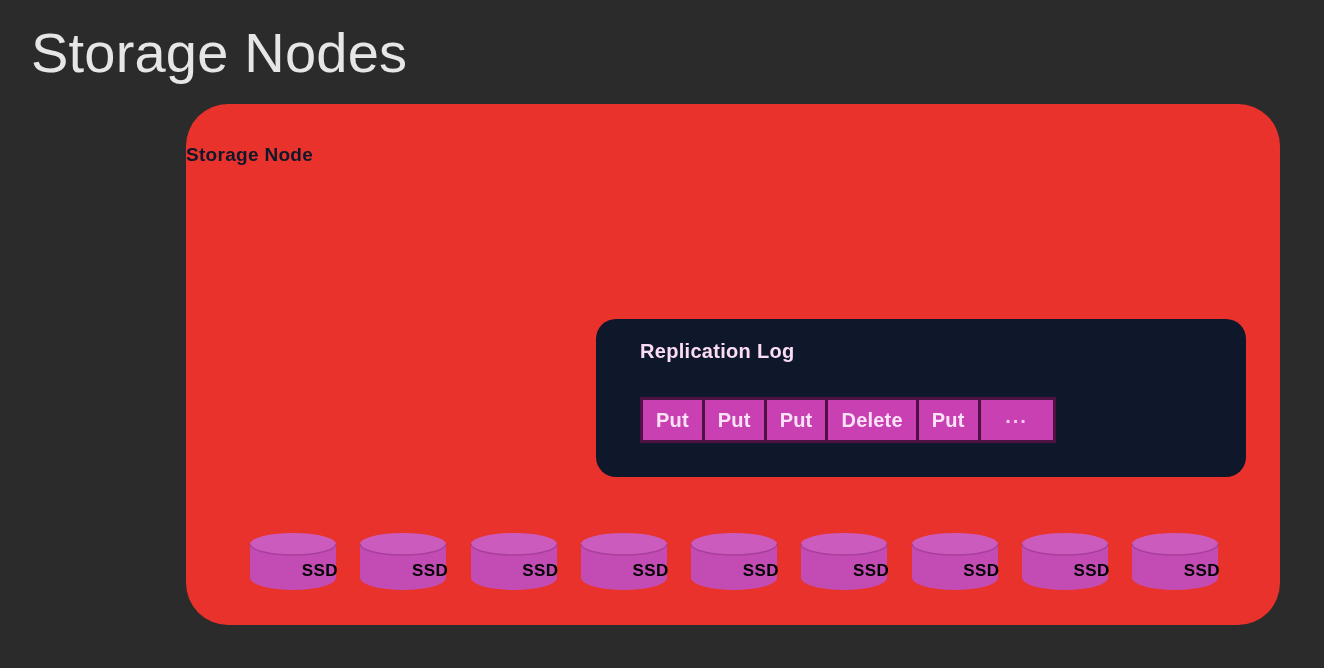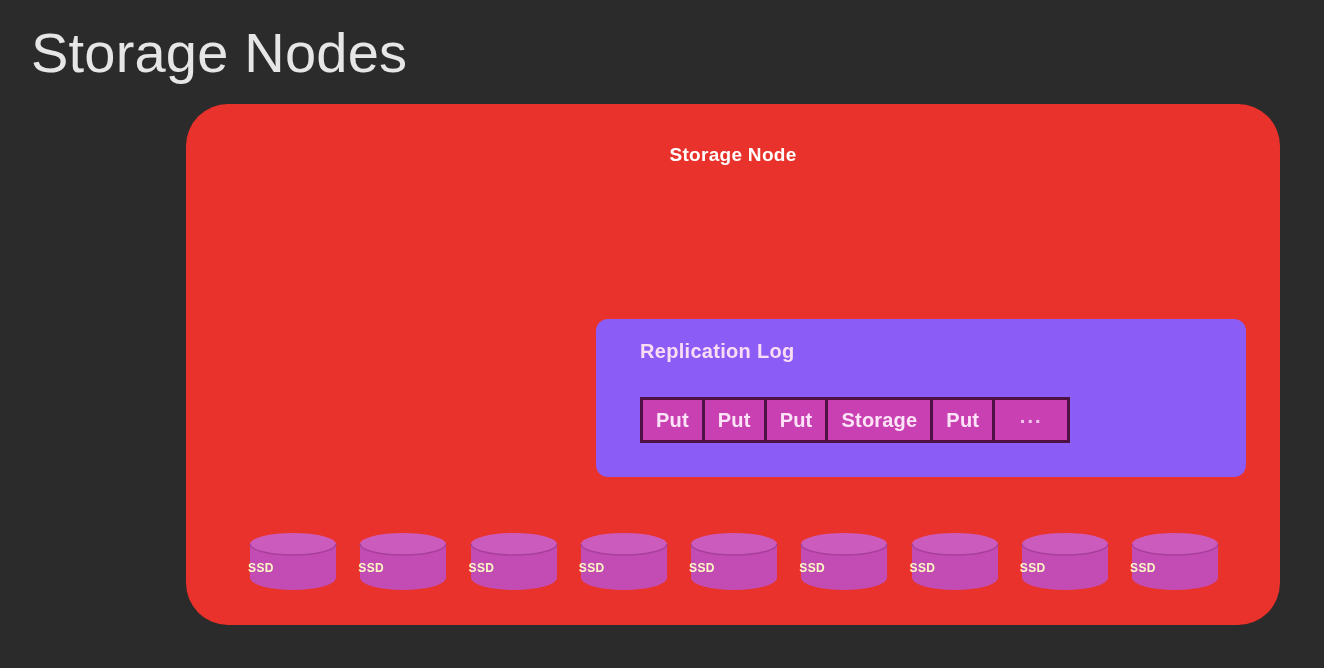--- a/index.html
+++ b/index.html
@@ -45,24 +45,23 @@
     height: 521px;
     background: #e8322b;
     border-radius: 42px;
   }
 
   .storage-node-label {
     position: absolute;
     left: 0;
     right: 0;
     top: 40px;
-    text-align: center;
     font-size: 19px;
     font-weight: bold;
-    color: #ffffff;
+    color: #0f172a;
     letter-spacing: 0.3px;
   }
 
   
   .btree {
     position: absolute;
     left: 60px;
     top: 165px;
     width: 336px;
     height: 212px;
@@ -85,22 +84,22 @@
     pointer-events: none;
   }
 
   
   .replication-log {
     position: absolute;
     left: 410px;
     top: 215px;
     width: 650px;
     height: 158px;
-    background: #8b5cf6;
-    border-radius: 12px;
+    background: #0f172a;
+    border-radius: 20px;
   }
   .replication-log-title {
     position: absolute;
     left: 44px;
     top: 21px;
     font-size: 20px;
     font-weight: bold;
     color: #fbdcf5;
     letter-spacing: 0.3px;
   }
@@ -159,24 +158,24 @@
   .ssd svg {
     display: block;
     width: 90px;
     height: 58px;
   }
   .ssd-label {
     position: absolute;
     left: 0;
     right: 0;
     top: 29px;
-    text-align: left;
-    font-size: 12px;
-    font-weight: bold;
-    color: #fef9c3;
+    text-align: right;
+    font-size: 17px;
+    font-weight: bold;
+    color: #000000;
     letter-spacing: 0.4px;
     pointer-events: none;
   }
 </style>
 </head>
 <body>
 
 <div class="slide">
 
   <div class="slide-title">Storage Nodes</div>
@@ -186,21 +185,21 @@
     <div class="storage-node-label">Storage Node</div>
 
 
     <div class="replication-log">
       <div class="replication-log-title">Replication Log</div>
 
       <div class="log-entries">
         <div class="log-entry">Put</div>
         <div class="log-entry">Put</div>
         <div class="log-entry">Put</div>
-        <div class="log-entry">Storage</div>
+        <div class="log-entry">Delete</div>
         <div class="log-entry">Put</div>
         <div class="log-entry ellipsis">...</div>
       </div>
     </div>
 
     <div class="ssd-row">
 
       <div class="ssd">
         <svg viewBox="0 0 90 58" xmlns="http://www.w3.org/2000/svg">
           <path d="M2,12 L2,46 A43,12 0 0 0 88,46 L88,12 Z" fill="#c24cb4"></path>

